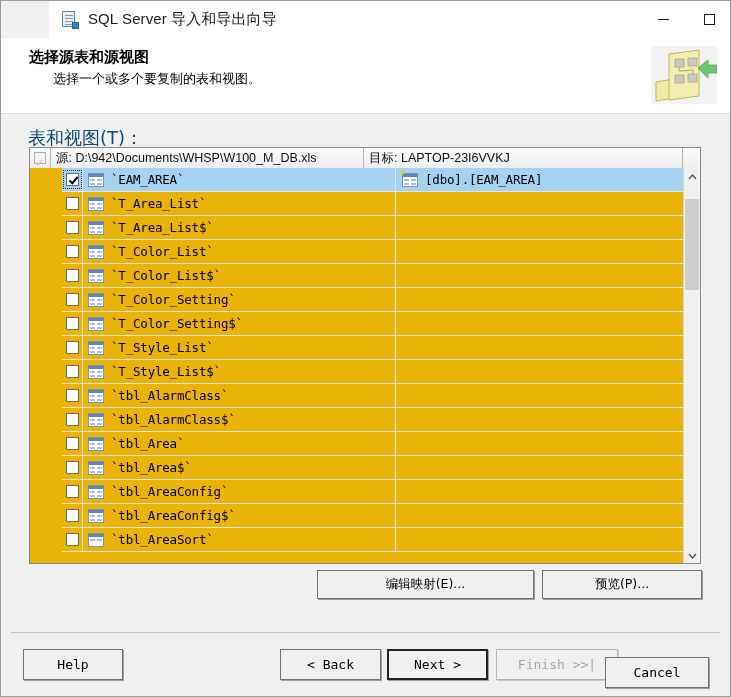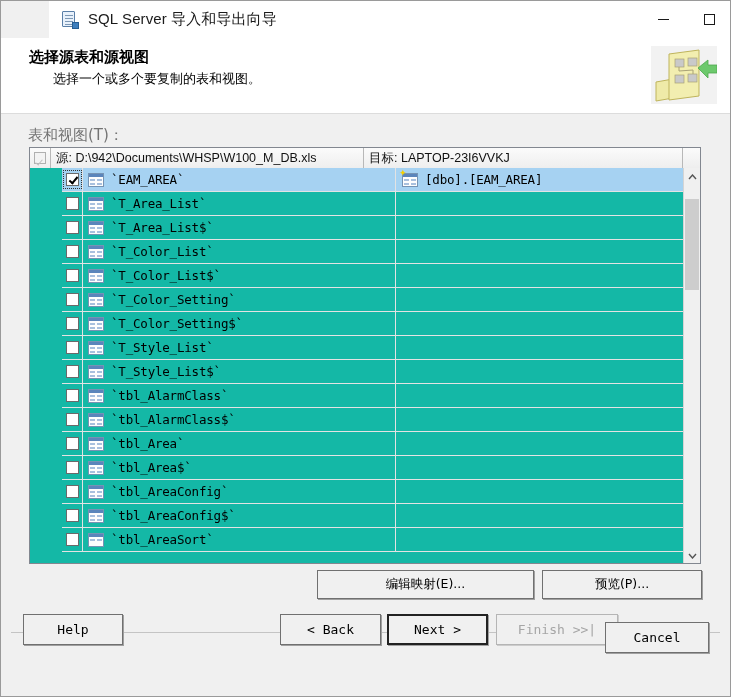--- a/index.html
+++ b/index.html
@@ -98,30 +98,30 @@
 
   
   .body-area {
     position: absolute; top: 114px; left: 0;
     width: 729px; height: 466px;
     background: #f0f0f0;
   }
   .list-label {
     position: absolute; left: 27px; top: 11px;
     font-family: "DejaVu Sans", sans-serif;
-    font-size: 15px;
-    color: #737373;
+    font-size: 18px;
+    color: #0c4a6e;
   }
 
   
   .listbox {
     position: absolute;
     left: 28px; top: 32px;
     width: 672px; height: 417px;
-    background: #14b8a6;
+    background: #eab308;
     border: 1px solid #828790;
     overflow: hidden;
   }
   .list-header {
     display: flex;
     height: 20px;
     background: #f0f0f0;
     border-bottom: 1px solid #b8b8b8;
     position: relative;
   }
@@ -302,21 +302,21 @@
     width: 160px; height: 29px;
   }
 
   
   .sep {
     position: absolute; left: 10px; top: 631px;
     width: 709px; height: 1px;
     background: #c4c4c4;
   }
   .footer {
-    position: absolute; left: 0; top: 605px;
+    position: absolute; left: 0; top: 640px;
     width: 729px; height: 55px;
   }
   .btn-mono {
     font-family: "DejaVu Sans Mono", monospace;
     font-size: 13px;
   }
   .btn-help   { position: absolute; left: 22px;  top: 8px; width: 100px; height: 31px; }
   .btn-back   { position: absolute; left: 279px; top: 8px; width: 101px; height: 31px; }
   .btn-next   { position: absolute; left: 386px; top: 8px; width: 101px; height: 31px;
                 border: 2px solid #222; }

